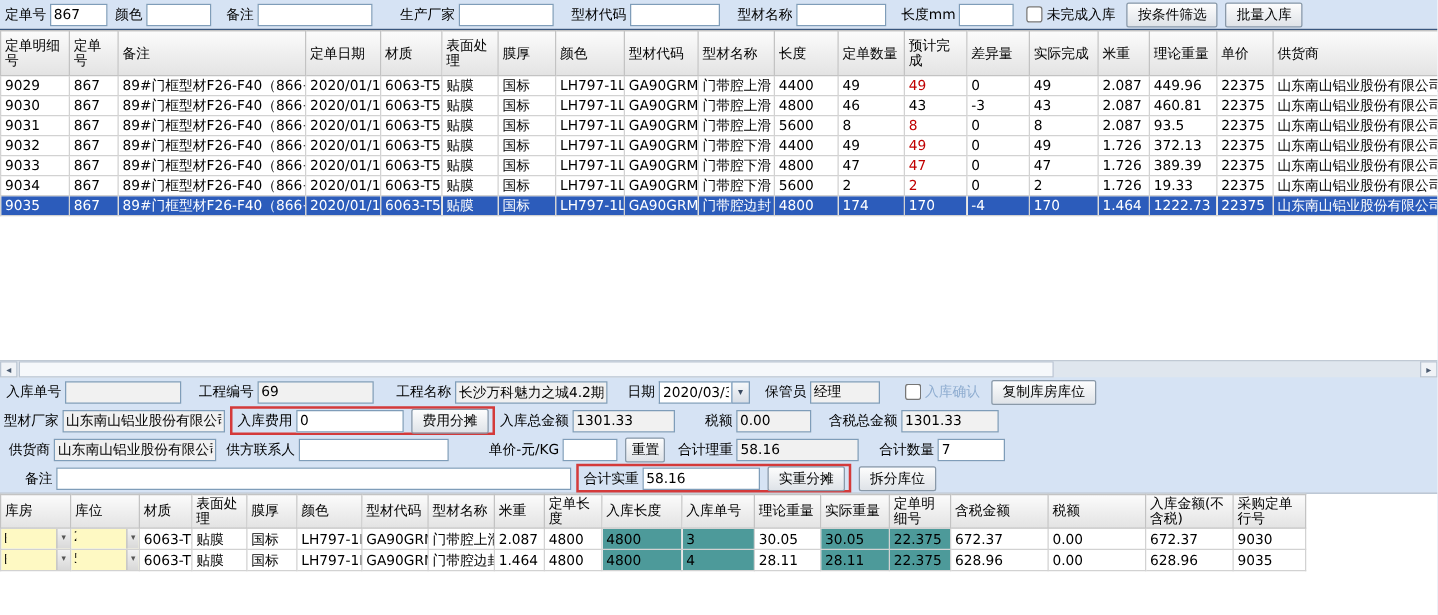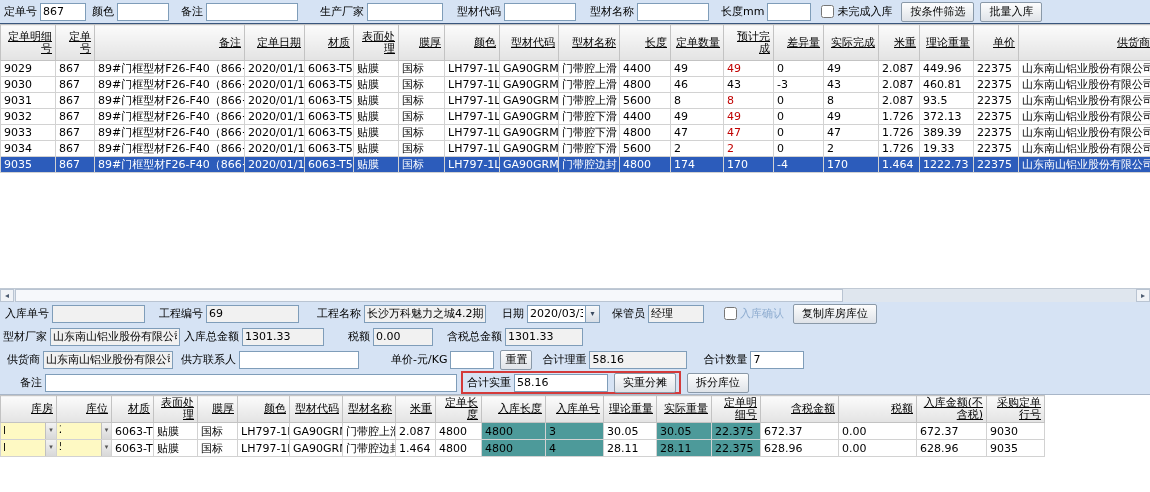--- a/index.html
+++ b/index.html
@@ -9,21 +9,21 @@
   .pane-title { padding:2px 4px 1px 4px; color:#17365d; }
   .filter-row { display:flex; align-items:center; height:23px; padding:0 3px; white-space:nowrap; }
   .lbl { margin:0 3px 0 6px; white-space:nowrap; }
   .inp { height:18px; border:1px solid #7f9db9; background:#fff; font:inherit; padding:0 2px; }
   .inp.ro { background:#f1f1f1; }
   .btn { height:20px; border:1px solid #8a99a8; background:linear-gradient(#fdfdfd,#dfe3e8); padding:0 8px; font:inherit; border-radius:2px; margin-left:6px; white-space:nowrap; }
   .chk { width:13px; height:13px; margin:0 3px 0 10px; vertical-align:middle; }
 
   .grid-wrap { background:#fff; border-top:1px solid #39567d; height:265px; overflow:hidden; }
   table.grid { border-collapse:collapse; table-layout:fixed; background:#fff; font-size:11px; }
-  .grid th { background:linear-gradient(#fbfbfb,#e3e3e3); border:1px solid #c3c3c3; font-weight:normal; text-align:right; padding:1px 3px; line-height:12px; vertical-align:middle; overflow:hidden;text-decoration:underline; }
+  .grid th { background:linear-gradient(#fbfbfb,#e3e3e3); border:1px solid #c3c3c3; font-weight:normal; text-align:left; padding:1px 3px; line-height:12px; vertical-align:middle; overflow:hidden; }
   .grid td { border:1px solid #d2d2d2; padding:0 3px; height:16px; white-space:nowrap; overflow:hidden; }
   .grid tr.selected td { background:#2c5cbb; color:#fff; }
   td.teal { background:#4d9a9a; }
 
   .hscroll { height:14px; background:#dfe6ee; display:flex; align-items:stretch; border-top:1px solid #c0c9d4; }
   .sarrow { width:14px; background:#f0f3f7; border:1px solid #b9c4d2; font-size:8px; line-height:12px; text-align:center; color:#4a5a70; }
   .sthumb { width:72%; background:#f6f8fb; border:1px solid #b9c4d2; margin:0 1px; }
   .strack { flex:1; }
 
   .bottom-pane { background:#d6e3f4; }
@@ -291,20 +291,25 @@
     <span class="lbl" style="margin-left:12px">保管员</span>
     <input class="inp ro" style="width: 56px;" value="经理">
     <input type="checkbox" class="chk" style="margin-left: 20px;">
     <span class="lbl dim" style="margin-left:0">入库确认</span>
     <button class="btn">复制库房库位</button>
   </div>
 
   <div class="form-row">
     <span class="lbl" style="margin-left:1px">型材厂家</span>
     <input class="inp ro" style="width: 130px;" value="山东南山铝业股份有限公司">
+    <span class="redbox">
+      <span class="lbl" style="margin-left:1px">入库费用</span>
+      <input class="inp" style="width: 86px;" value="0">
+      <button class="btn">费用分摊</button>
+    </span>
     <span class="lbl" style="margin-left:4px">入库总金额</span>
     <input class="inp ro" style="width: 82px;" value="1301.33">
     <span class="lbl" style="margin-left:24px">税额</span>
     <input class="inp ro" style="width: 60px;" value="0.00">
     <span class="lbl" style="margin-left:14px">含税总金额</span>
     <input class="inp ro" style="width: 78px;" value="1301.33">
   </div>
 
   <div class="form-row">
     <span class="lbl" style="margin-left:5px">供货商</span>

